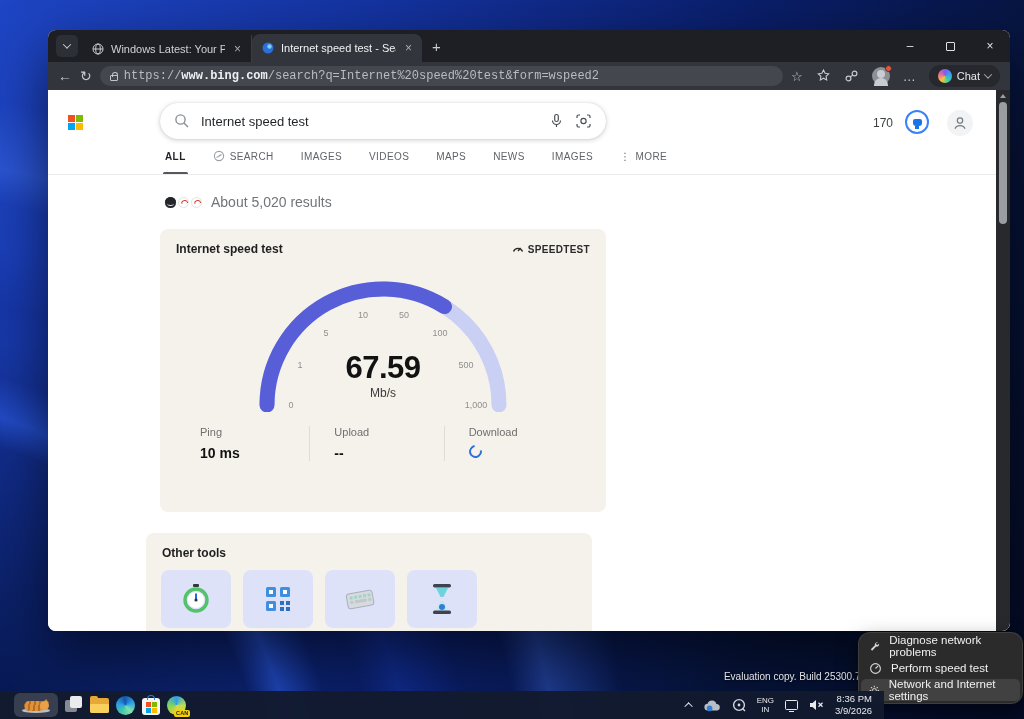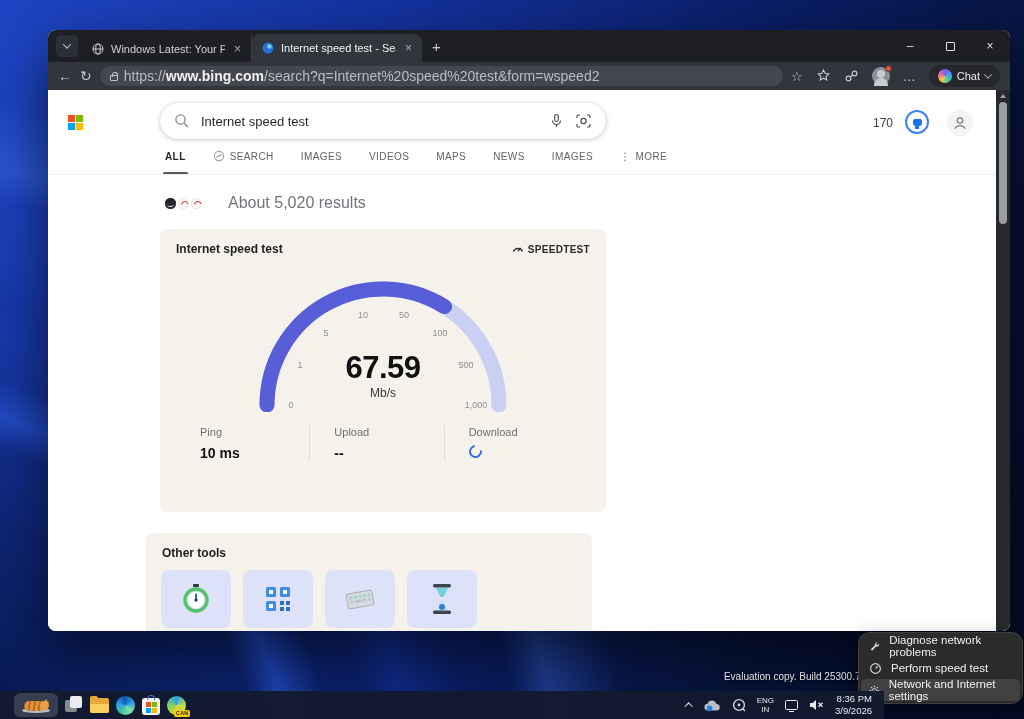--- a/index.html
+++ b/index.html
@@ -28,21 +28,21 @@
   .newtab { font-size:15px; color:#c9cbd0; margin:0 0 7px 10px; }
   .wctrls { position:absolute; right:0; top:0; height:32px; display:flex; }
   .wc { width:40px; height:32px; display:flex; align-items:center; justify-content:center; color:#dfe1e5; font-size:12px; }
   .wc .maxbox { width:9px; height:9px; border:1px solid #dfe1e5; border-radius:1px; }
 
   .toolbar { height:28px; background:#32353b; display:flex; align-items:center; padding:0 10px; gap:8px; flex:0 0 28px; }
   .navbtn { color:#c6c8cd; font-size:14px; line-height:1; }
   .urlpill { flex:1; max-width:700px; height:20px; background:#44474e; border-radius:10px; display:flex; align-items:center; padding:0 10px; gap:6px; }
   .lock { width:8px; height:6px; border:1.2px solid #c2c4c9; border-radius:1px; position:relative; margin-top:3px; }
   .lock:before { content:""; position:absolute; left:1px; top:-4px; width:4px; height:4px; border:1.2px solid #c2c4c9; border-bottom:none; border-radius:3px 3px 0 0; }
-  .url { font-size:14px; color:#b9bcc2; white-space:nowrap; overflow:hidden; }
+  .url { font-size:12px; color:#b9bcc2; white-space:nowrap; overflow:hidden;font-family:Liberation Mono, monospace; }
   .url b { color:#eef0f3; font-weight:bold; }
   .tbicons { display:flex; align-items:center; gap:13px; margin-left:auto; }
   .tbicon { color:#c6c8cd; font-size:13px; line-height:1; }
   .avatar { width:18px; height:18px; border-radius:50%; background:#8d9097; position:relative; overflow:visible; }
   .avatar:before { content:""; position:absolute; left:5px; top:3px; width:8px; height:8px; border-radius:50%; background:#c9ccd1; }
   .avatar:after { content:""; position:absolute; left:2px; top:11px; width:14px; height:8px; border-radius:7px 7px 0 0; background:#c9ccd1; }
   .avatar .dot { position:absolute; right:-2px; top:-2px; width:7px; height:7px; border-radius:50%; background:#e4573d; border:1.5px solid #32353b; }
   .chatbtn { display:flex; align-items:center; gap:5px; background:#26282d; border-radius:11px; height:22px; padding:0 9px; color:#e8eaee; font-size:11px; }
   .copilot { width:14px; height:14px; border-radius:50%; background:conic-gradient(#7a5cf0,#3aa0f3,#35d3a2,#f3c43a,#ef6a98,#7a5cf0); }
 
@@ -72,21 +72,21 @@
   .bnav .item.active:after { content:""; position:absolute; left:-2px; right:-2px; bottom:-11px; height:3px; border-radius:2px; background:#55585c; }
   .hline { left:0; right:0; top:84px; height:1px; background:#ececec; }
 
   
   .resrow { left:117px; top:104px; display:flex; align-items:center; gap:9px; }
   .favs { display:flex; gap:2px; }
   .fav { width:11px; height:11px; border-radius:50%; }
   .fav1 { background:#24262b; box-shadow:inset 0 0 0 2px #24262b, inset 0 -3px 0 #e8e8e8; }
   .fav2,.fav3 { background:#fff; border:1px solid #e3e3e3; position:relative; }
   .fav2:after,.fav3:after { content:""; position:absolute; left:2px; top:2px; width:5px; height:3px; border:1.6px solid #d23b2e; border-bottom:none; border-radius:5px 5px 0 0; transform:rotate(-12deg); }
-  .restext { font-size:16px; color:#70757a;margin-left:17px; }
+  .restext { font-size:14px; color:#70757a; }
 
   
   .card { background:#f5f2ec; border-radius:8px; }
   .speedcard { left:112px; top:139px; width:446px; height:283px; }
   .cardhead { display:flex; justify-content:space-between; align-items:center; padding:13px 16px 0 16px; }
   .cardtitle { font-size:12px; font-weight:bold; color:#1f1f1f; }
   .brand { display:flex; align-items:center; gap:4px; font-size:10px; font-weight:bold; color:#2b2b2b; letter-spacing:.3px;text-align:center; }
   .gaugewrap { position:relative; width:290px; height:152px; margin:4px auto 0 auto; }
   .gval { position:absolute; left:0; right:0; top:90px; text-align:center; font-size:31px; font-weight:bold; color:#121212; letter-spacing:-.5px; }
   .gunit { position:absolute; left:0; right:0; top:126px; text-align:center; font-size:12px; color:#3a3a3a; }

